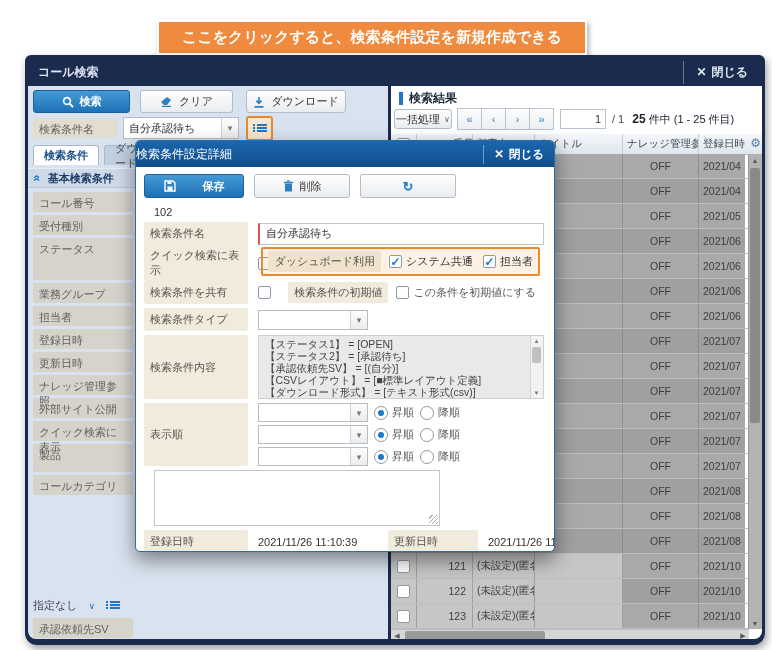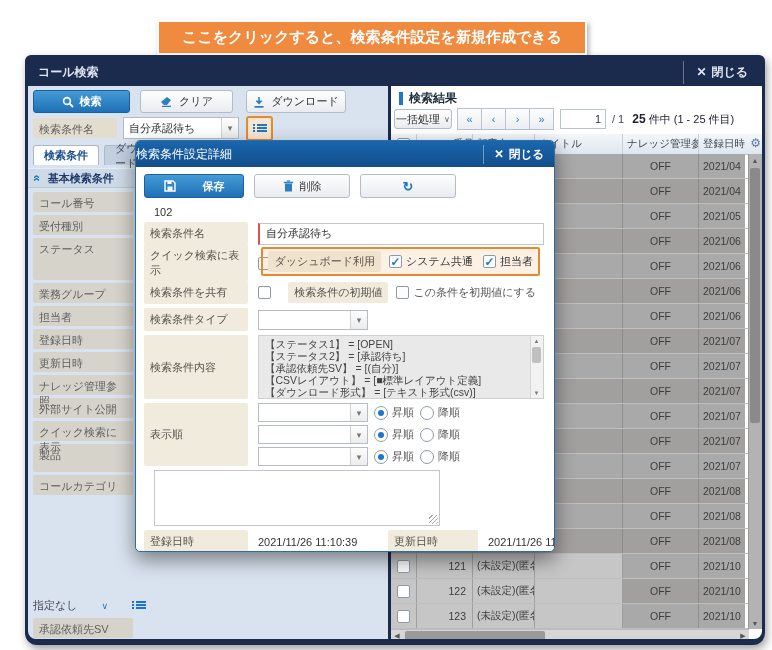--- a/index.html
+++ b/index.html
@@ -178,21 +178,21 @@
             <div class="chip" style="width: 100px; margin-bottom: 3px; height: 20px; box-sizing: border-box;">担当者</div>
             <div class="chip" style="width: 100px; margin-bottom: 3px; height: 20px; box-sizing: border-box;">登録日時</div>
             <div class="chip" style="width: 100px; margin-bottom: 3px; height: 20px; box-sizing: border-box;">更新日時</div>
             <div class="chip" style="width: 100px; margin-bottom: 3px; height: 20px; box-sizing: border-box;">ナレッジ管理参照</div>
             <div class="chip" style="width: 100px; margin-bottom: 3px; height: 20px; box-sizing: border-box;">外部サイト公開</div>
             <div class="chip" style="width: 100px; margin-bottom: 3px; height: 20px; box-sizing: border-box;">クイック検索に表示</div>
             <div class="chip" style="width: 100px; margin-bottom: 3px; height: 28px; box-sizing: border-box;">製品</div>
             <div class="chip" style="width: 100px; margin-bottom: 3px; height: 20px; box-sizing: border-box;">コールカテゴリ</div>
           </div>
 
-        <div class="pos" style="left:5px;top:512px;width:140px;display:flex;align-items:center;gap:24px;color:#445;">
+        <div class="pos" style="left:5px;top:512px;width:140px;display:flex;align-items:center;gap:11px;color:#445;">
           <span>指定なし</span>
           <span class="icon-blue" style="font-size:9px;">∨</span>
           <span class="listicon">
               <i></i>
               <i></i>
               <i></i>
             </span>
         </div>
         <div class="chip pos" style="left:5px;top:532px;width:100px;height:20px;">承認依頼先SV</div>
 

